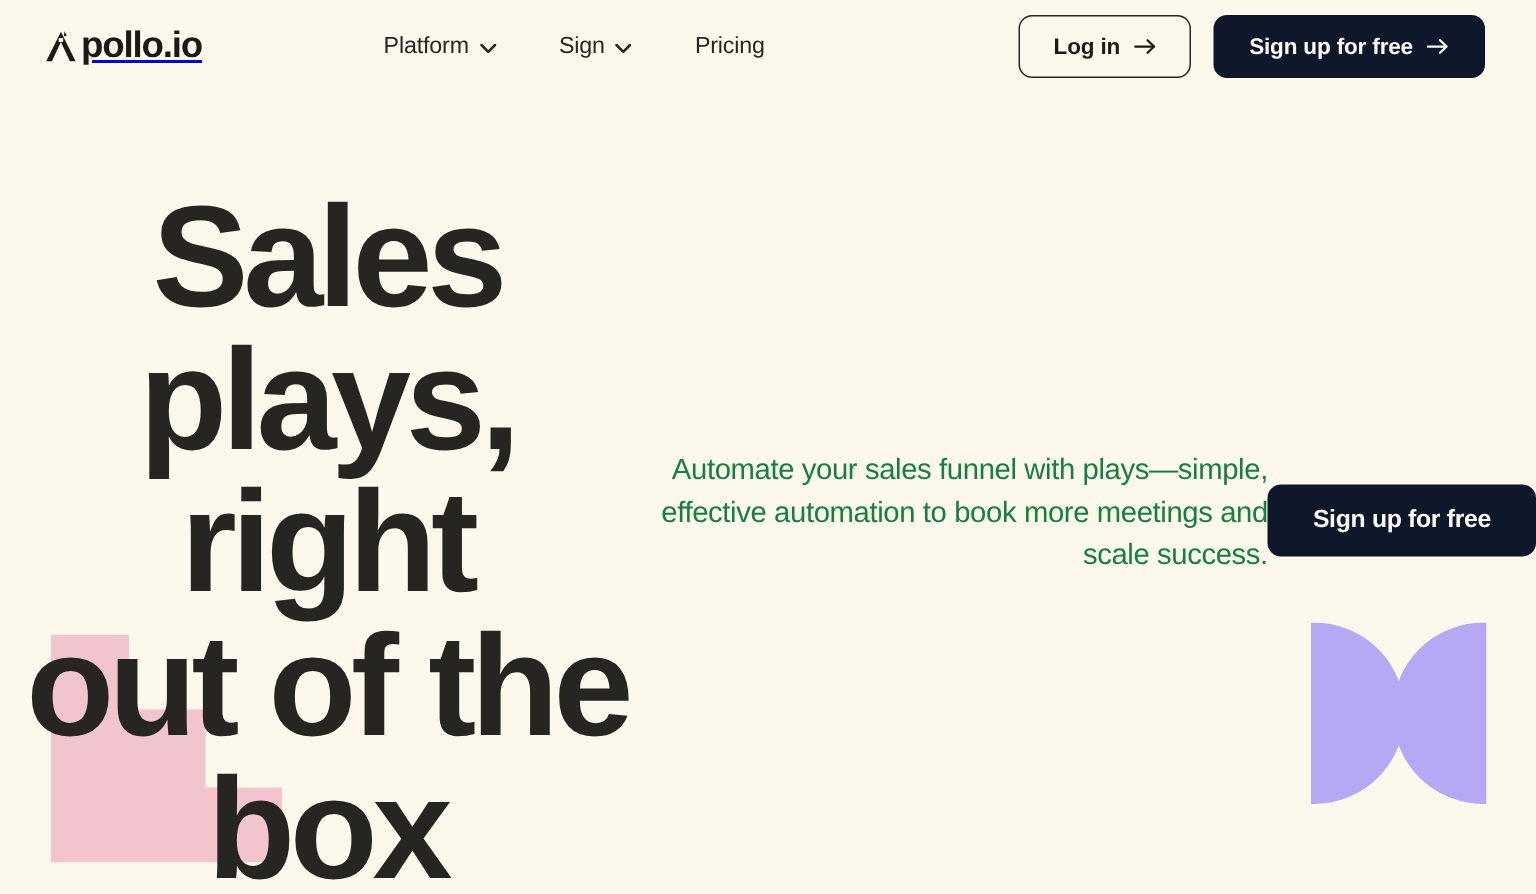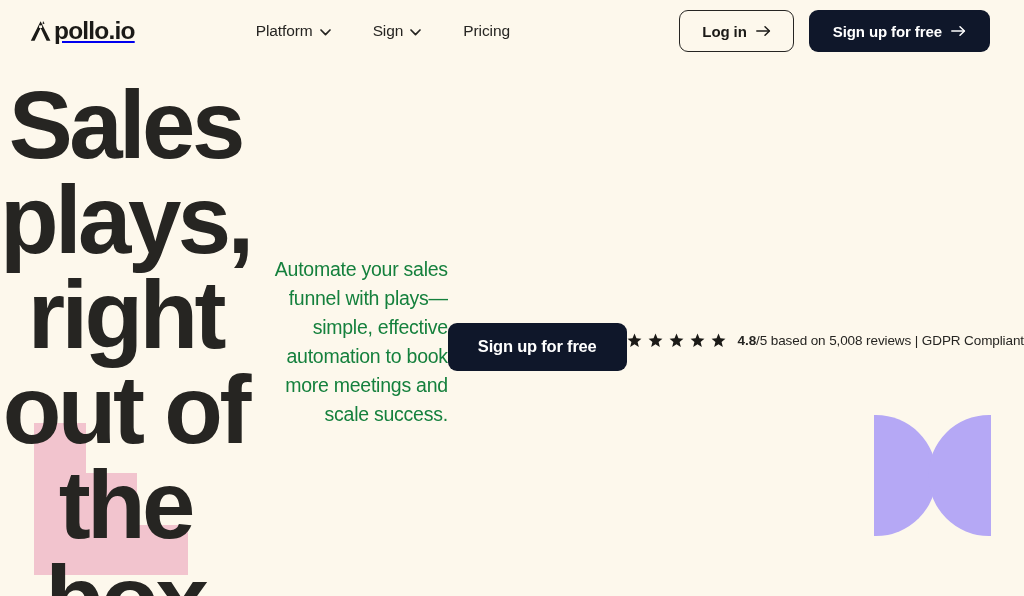--- a/index.html
+++ b/index.html
@@ -299,36 +299,14 @@
 
   <div class="cta-row">
 
     <button class="btn btn-dark btn-cta">
       <span>Sign up for free</span>
     </button>
 
 
   </div>
 
-  <div class="rating-row">
-    <div class="stars">
-      <svg class="star" viewBox="0 0 16 16" aria-hidden="true">
-          <path d="M8 0.6 L10.1 5.6 L15.4 6.0 L11.3 9.5 L12.6 14.8 L8 11.9 L3.4 14.8 L4.7 9.5 L0.6 6.0 L5.9 5.6 Z" fill="#1B1A17"></path>
-        </svg>
-      <svg class="star" viewBox="0 0 16 16" aria-hidden="true">
-          <path d="M8 0.6 L10.1 5.6 L15.4 6.0 L11.3 9.5 L12.6 14.8 L8 11.9 L3.4 14.8 L4.7 9.5 L0.6 6.0 L5.9 5.6 Z" fill="#1B1A17"></path>
-        </svg>
-      <svg class="star" viewBox="0 0 16 16" aria-hidden="true">
-          <path d="M8 0.6 L10.1 5.6 L15.4 6.0 L11.3 9.5 L12.6 14.8 L8 11.9 L3.4 14.8 L4.7 9.5 L0.6 6.0 L5.9 5.6 Z" fill="#1B1A17"></path>
-        </svg>
-      <svg class="star" viewBox="0 0 16 16" aria-hidden="true">
-          <path d="M8 0.6 L10.1 5.6 L15.4 6.0 L11.3 9.5 L12.6 14.8 L8 11.9 L3.4 14.8 L4.7 9.5 L0.6 6.0 L5.9 5.6 Z" fill="#1B1A17"></path>
-        </svg>
-      <svg class="star" viewBox="0 0 16 16" aria-hidden="true">
-          <path d="M8 0.6 L10.1 5.6 L15.4 6.0 L11.3 9.5 L12.6 14.8 L8 11.9 L3.4 14.8 L4.7 9.5 L0.6 6.0 L5.9 5.6 Z" fill="#1B1A17"></path>
-        </svg>
-    </div>
-    <div class="rating-text">
-      <span class="score">4.8</span><span>/5 based on 5,008 reviews | GDPR Compliant</span>
-    </div>
-  </div>
 
 </main>
 
 </body></html>

